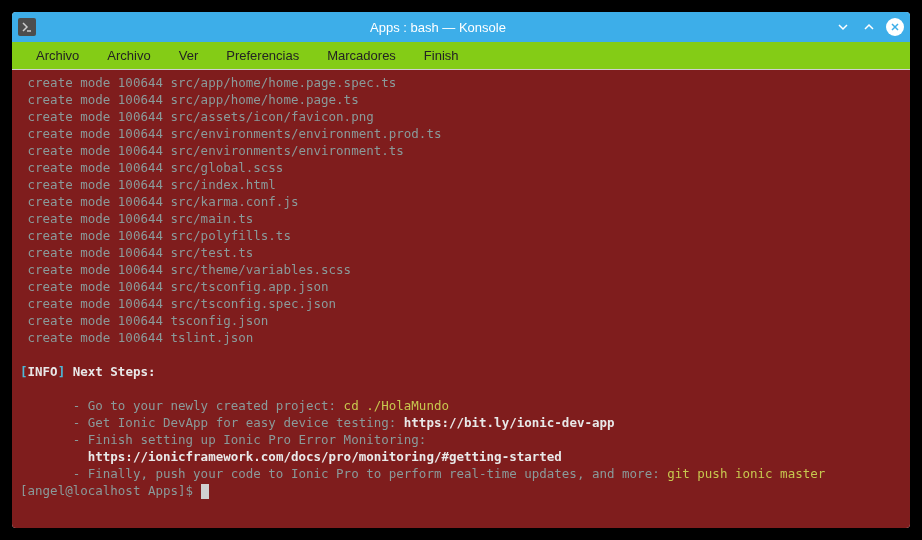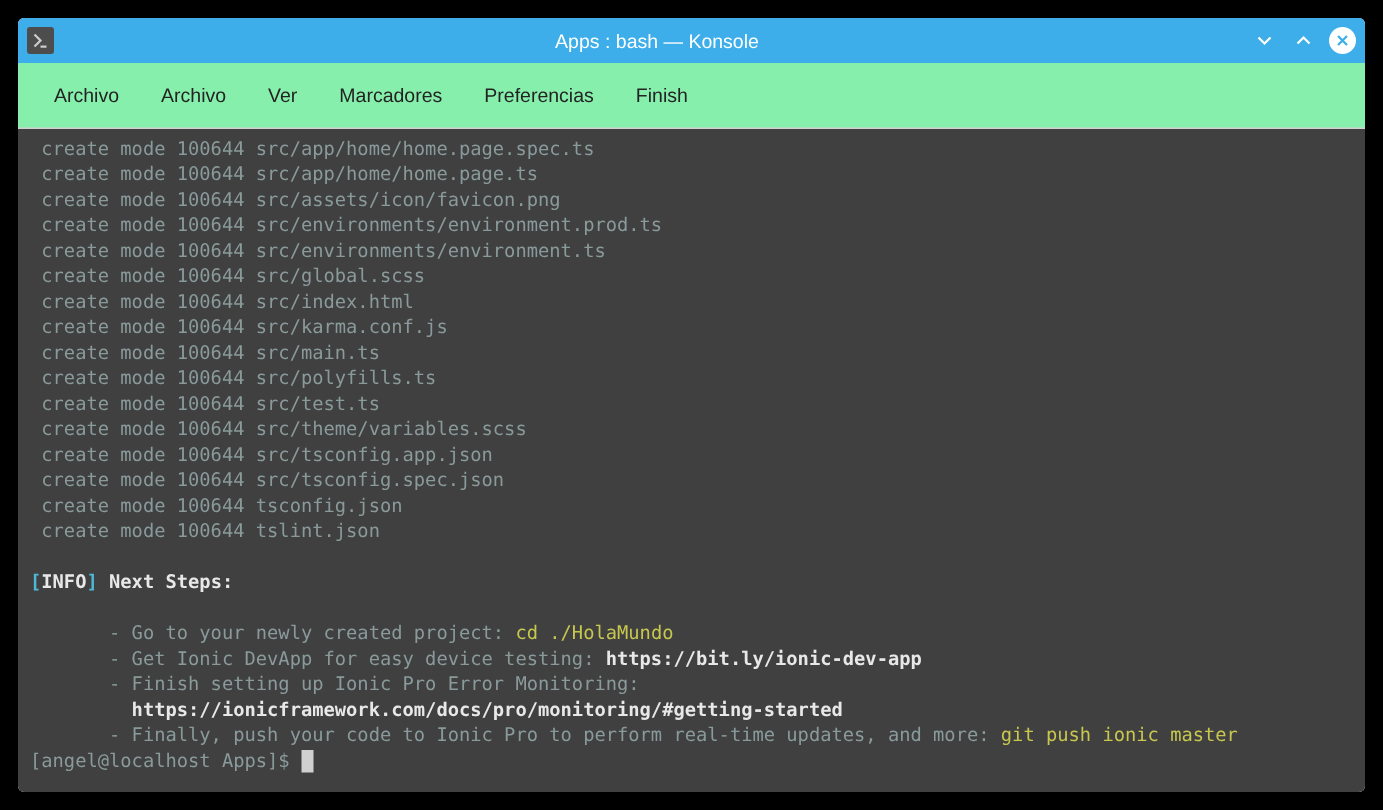--- a/index.html
+++ b/index.html
@@ -63,37 +63,37 @@
     height: 18px;
     background: #fff;
     border-radius: 50%;
     display: flex;
     align-items: center;
     justify-content: center;
     cursor: pointer;
   }
   .close-btn svg { width: 10px; height: 10px; }
   .menubar {
-    background: #86efac;
-    height: 44px;
+    background: #84cc16;
+    height: 28px;
     display: flex;
     align-items: center;
     padding: 0 10px;
     gap: 0;
     font-size: 13px;
     color: #232323;
     border-bottom: 1px solid #d0d0d0;
   }
   .menu-item {
     padding: 4px 14px;
     cursor: pointer;
   }
   .terminal {
     flex: 1;
-    background: #404040;
+    background: #7f1d1d;
     color: #d0d0d0;
     font-family: "DejaVu Sans Mono", "Liberation Mono", monospace;
     font-size: 12.5px;
     line-height: 17px;
     padding: 4px 8px;
     overflow: hidden;
     white-space: pre;
   }
   .grey { color: #8a9a9a; }
   .cyan { color: #4db8d8; }
@@ -137,22 +137,22 @@
             <path d="M2 2 L8 8 M8 2 L2 8" stroke="#3daee9" stroke-width="1.5"></path>
           </svg>
       </div>
     </div>
   </div>
 
   <div class="menubar">
     <div class="menu-item">Archivo</div>
     <div class="menu-item">Archivo</div>
     <div class="menu-item">Ver</div>
+    <div class="menu-item">Preferencias</div>
     <div class="menu-item">Marcadores</div>
-    <div class="menu-item">Preferencias</div>
     <div class="menu-item">Finish</div>
   </div>
 
   <div class="terminal"><span class="grey"> create mode 100644 src/app/home/home.page.spec.ts</span>
 <span class="grey"> create mode 100644 src/app/home/home.page.ts</span>
 <span class="grey"> create mode 100644 src/assets/icon/favicon.png</span>
 <span class="grey"> create mode 100644 src/environments/environment.prod.ts</span>
 <span class="grey"> create mode 100644 src/environments/environment.ts</span>
 <span class="grey"> create mode 100644 src/global.scss</span>
 <span class="grey"> create mode 100644 src/index.html</span>

